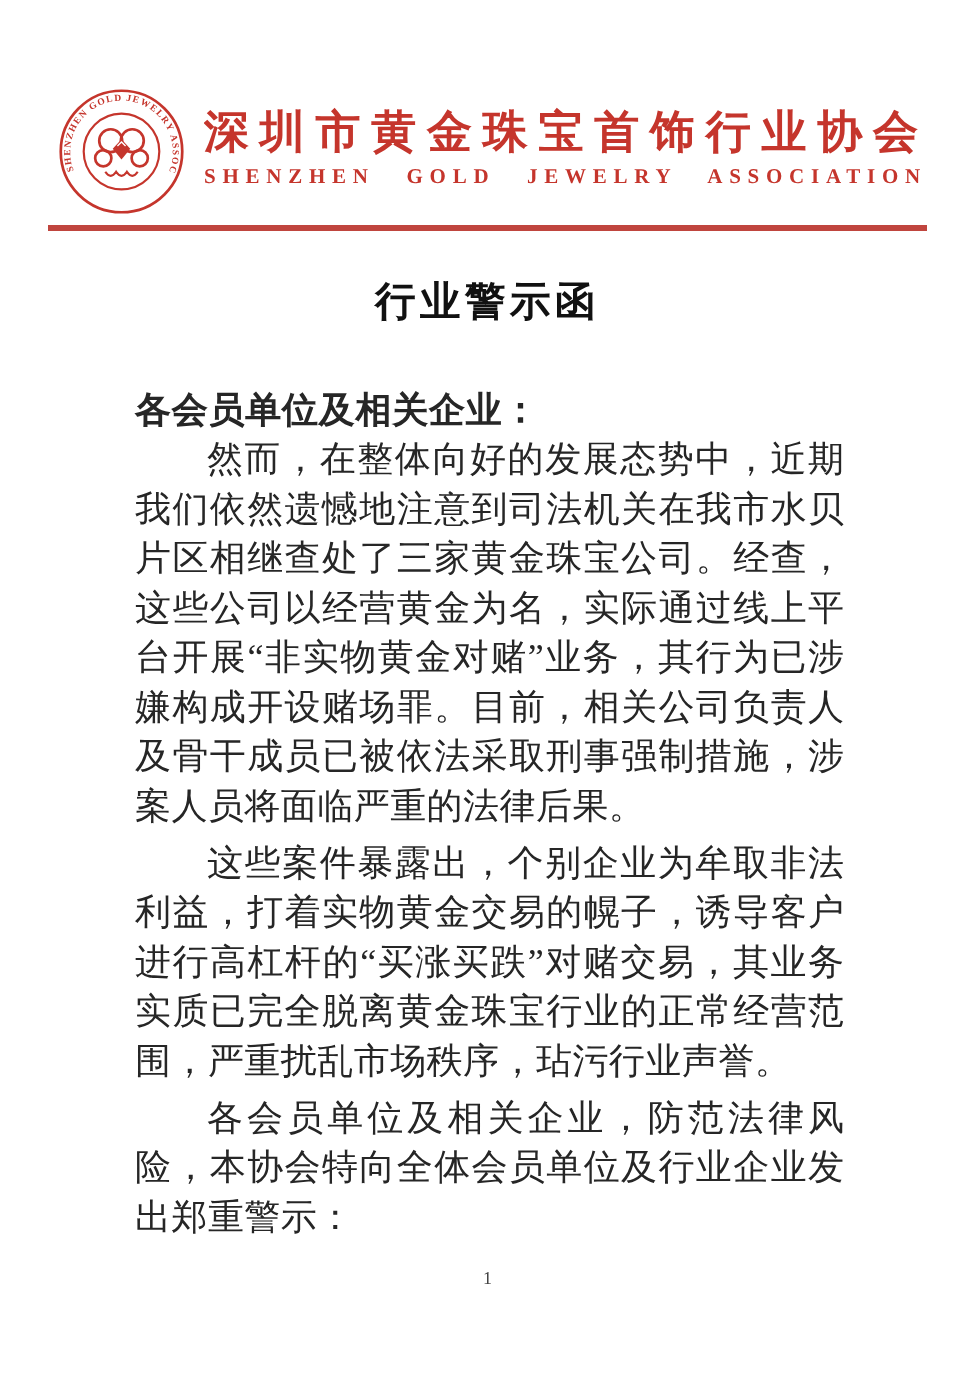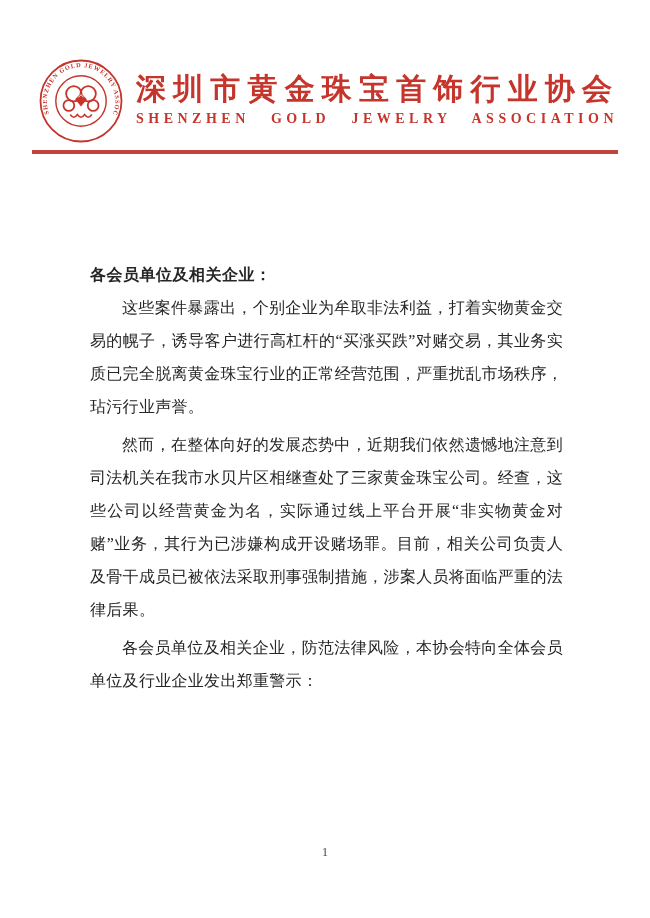--- a/index.html
+++ b/index.html
@@ -60,21 +60,21 @@
     position: absolute; top: 183px; left: 0; right: 0;
     text-align: center;
     font-size: 27px; font-weight: bold;
     letter-spacing: 3px;
     color: #111111;
   }
 
   
   .letter-body {
     position: absolute; top: 258px; left: 90px; width: 473px;
-    font-size: 16px; line-height: 33px;
+    font-size: 24px; line-height: 33px;
     text-align: justify;
     color: #262626;
     font-family: Liberation Serif, serif;
   }
   .salutation {
     font-weight: bold;
     letter-spacing: 0.5px;
   }
   .paragraphs p {
     text-indent: 2em;
@@ -114,26 +114,27 @@
       </g>
     </svg>
     <div class="head-text">
       <div class="org-zh">深圳市黄金珠宝首饰行业协会</div>
       <div class="org-en">SHENZHEN GOLD JEWELRY ASSOCIATION</div>
     </div>
   </div>
 
   <div class="head-rule"></div>
 
+  <h1 class="doc-title">行业警示函</h1>
 
   <div class="letter-body">
     <div class="salutation">各会员单位及相关企业：</div>
     <div class="paragraphs">
 
+        <p>然而，在整体向好的发展态势中，近期我们依然遗憾地注意到司法机关在我市水贝片区相继查处了三家黄金珠宝公司。经查，这些公司以经营黄金为名，实际通过线上平台开展“非实物黄金对赌”业务，其行为已涉嫌构成开设赌场罪。目前，相关公司负责人及骨干成员已被依法采取刑事强制措施，涉案人员将面临严重的法律后果。</p>
         <p>这些案件暴露出，个别企业为牟取非法利益，打着实物黄金交易的幌子，诱导客户进行高杠杆的“买涨买跌”对赌交易，其业务实质已完全脱离黄金珠宝行业的正常经营范围，严重扰乱市场秩序，玷污行业声誉。</p>
-        <p>然而，在整体向好的发展态势中，近期我们依然遗憾地注意到司法机关在我市水贝片区相继查处了三家黄金珠宝公司。经查，这些公司以经营黄金为名，实际通过线上平台开展“非实物黄金对赌”业务，其行为已涉嫌构成开设赌场罪。目前，相关公司负责人及骨干成员已被依法采取刑事强制措施，涉案人员将面临严重的法律后果。</p>
         <p>各会员单位及相关企业，防范法律风险，本协会特向全体会员单位及行业企业发出郑重警示：</p>
       </div>
   </div>
 
   <div class="page-footer">1</div>
 
 </div>
 
 </body></html>

